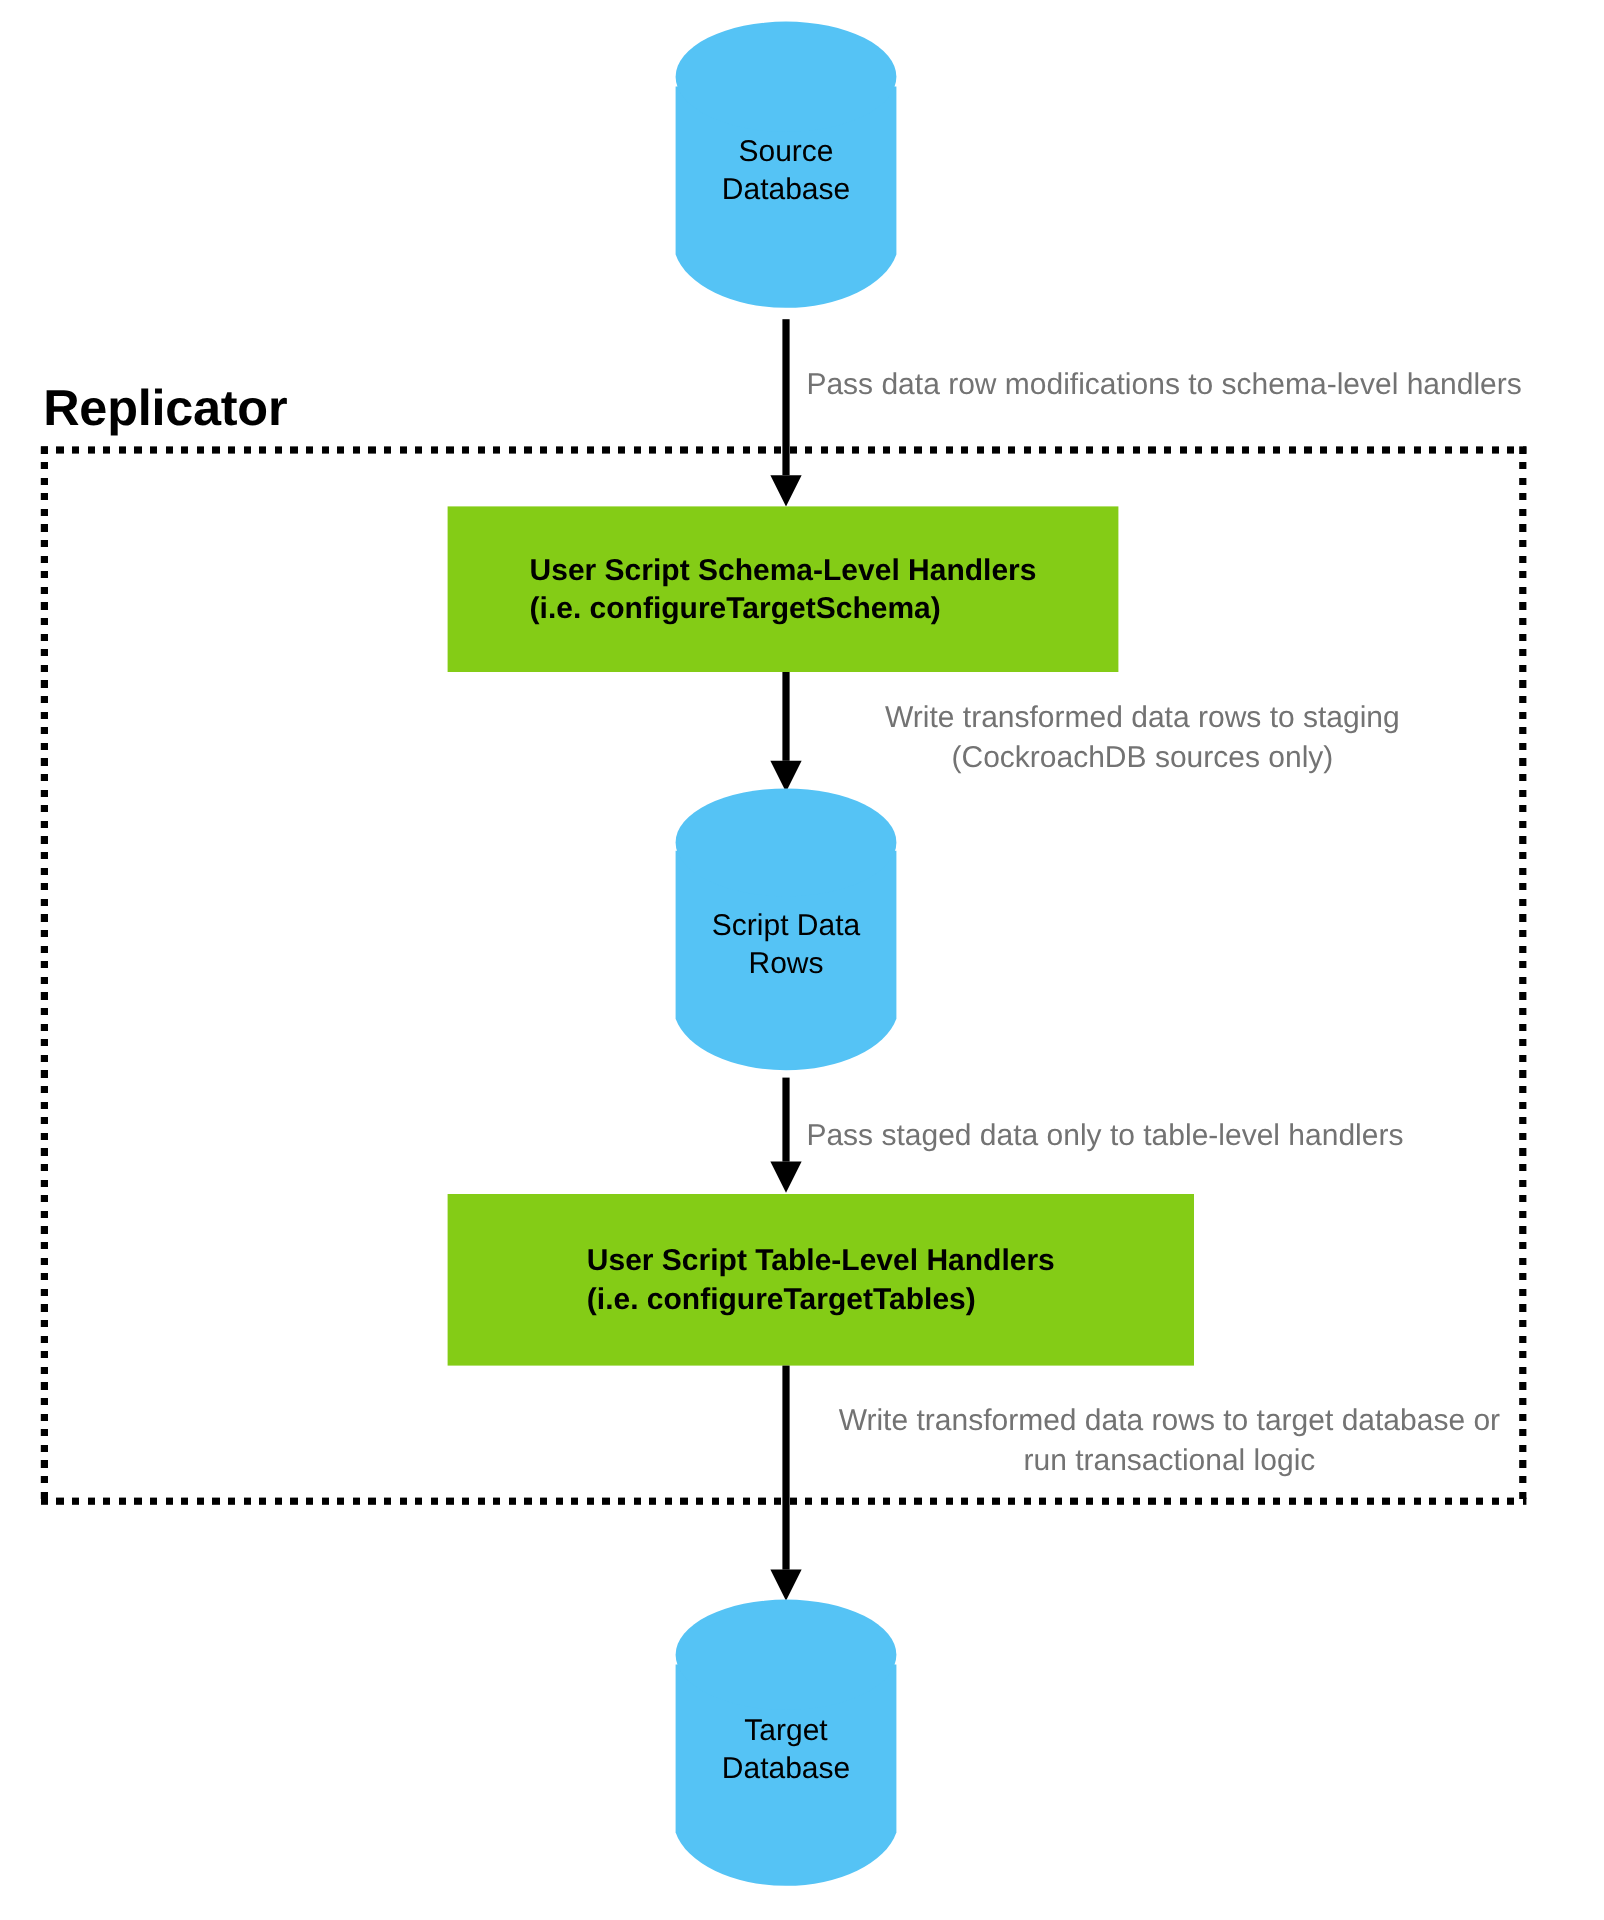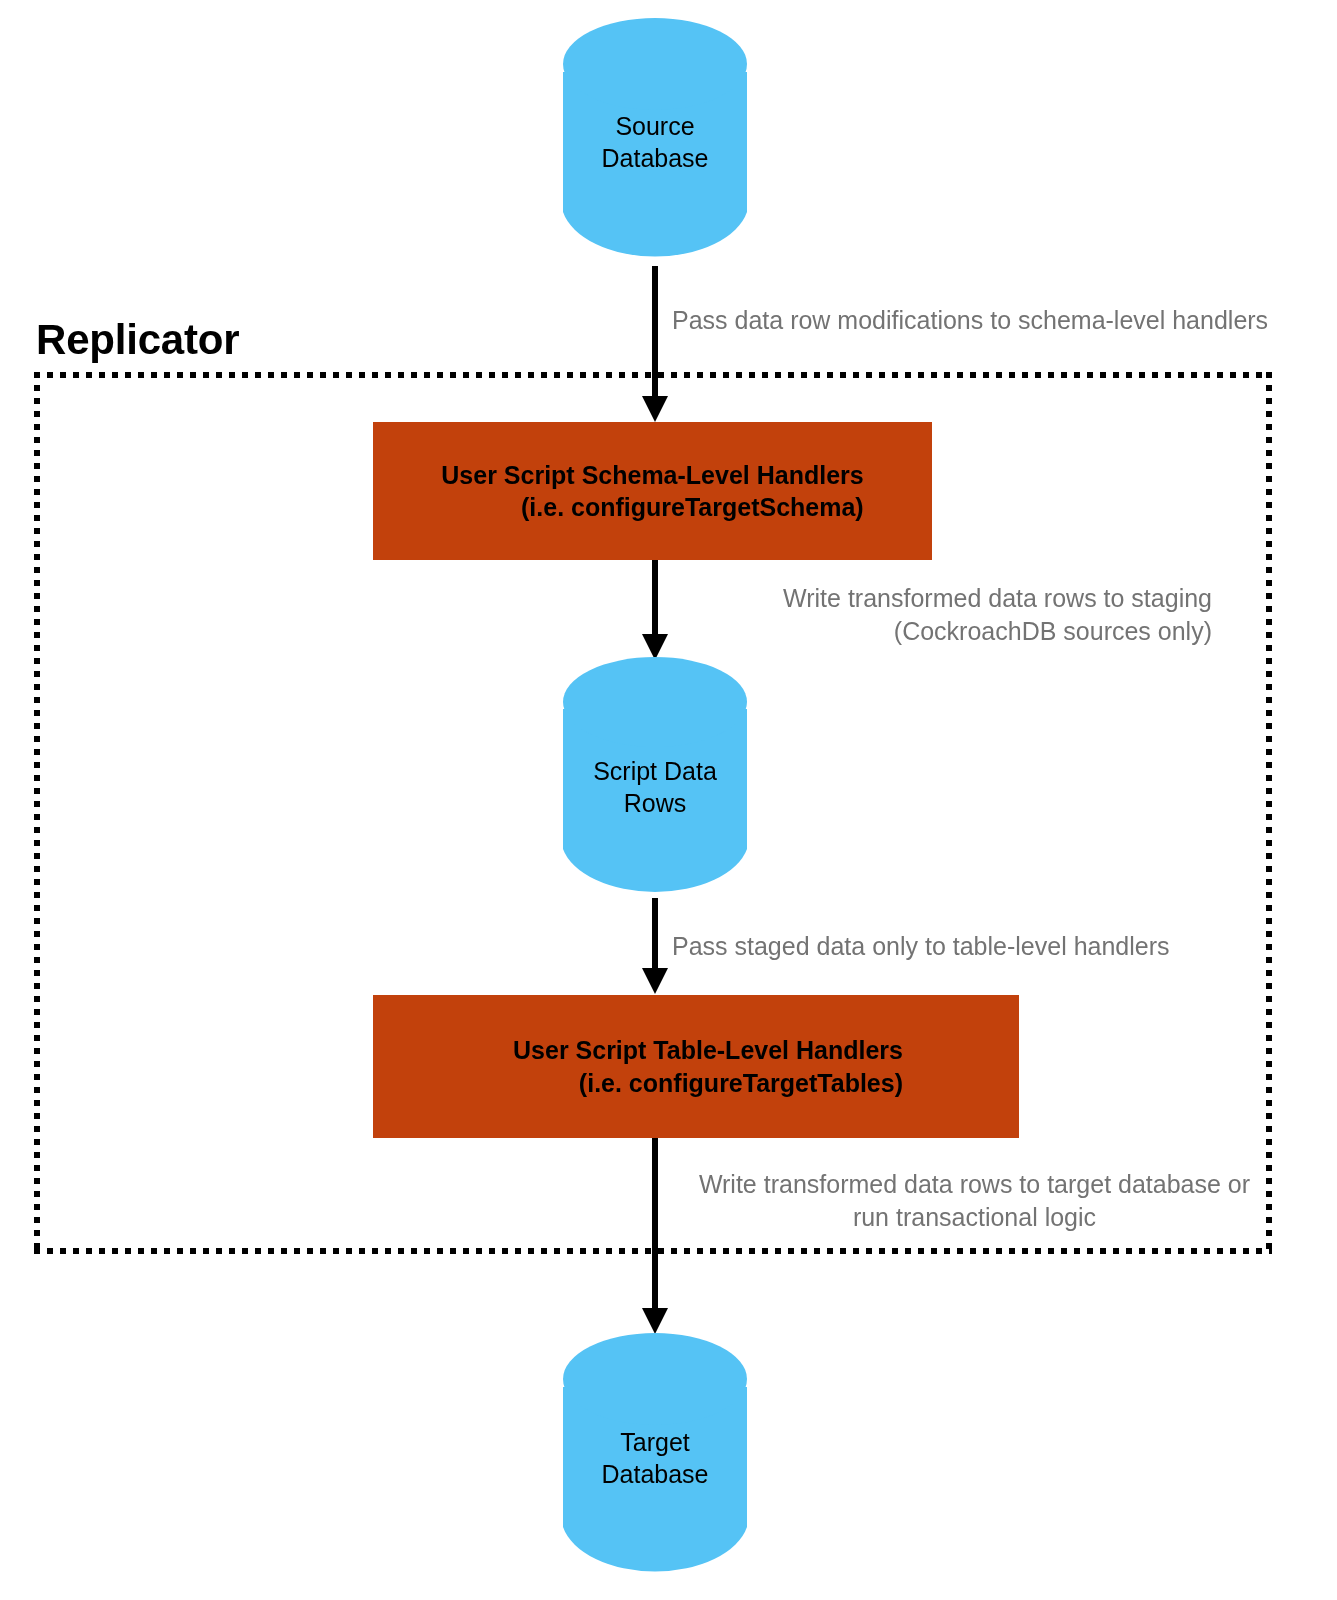--- a/index.html
+++ b/index.html
@@ -80,25 +80,25 @@
     text-align: center;
     font-size: 25px;
     font-weight: normal;
     line-height: 1.28;
     white-space: pre-line;
   }
 
   
   .procbox {
     position: absolute;
-    background: #c2410c;
+    background: #84cc16;
     display: flex;
     align-items: center;
     justify-content: center;
-    text-align: right;
+    text-align: left;
   }
   .procbox-label {
     font-size: 25px;
     font-weight: bold;
     line-height: 1.30;
     white-space: pre-line;
     color: #000;
   }
 
   
@@ -163,39 +163,39 @@
 
   <div class="procbox" style="left:373px; top:422px; width:559px; height:138px;">
     <div class="procbox-label">User Script Schema-Level Handlers
 (i.e. configureTargetSchema)</div>
   </div>
 
   <div class="arrow" style="left:652px; top:560px; width:6px; height:100px;">
     <div class="arrow-line" style="height:74px;"></div>
     <div class="arrow-head" style="top:74px;"></div>
   </div>
-  <div class="caption" style="left:652px; top:582px; width:560px; text-align:right;">Write transformed data rows to staging
+  <div class="caption" style="left:672px; top:582px; width:560px; text-align:center;">Write transformed data rows to staging
 (CockroachDB sources only)</div>
 
   <div class="cylinder" style="left:561px; top:655px; width:188px; height:247px;">
     <svg class="cyl-svg" width="188" height="247" viewBox="0 0 188 247">
       <path d="M2,54 L2,194 A94,54 0 0 0 186,194 L186,54 Z" fill="#55C3F5"></path>
       <ellipse cx="94" cy="47" rx="92" ry="45" fill="#55C3F5"></ellipse>
     </svg>
     <div class="cyl-label" style="top:100px;">Script Data
 Rows</div>
   </div>
 
   <div class="arrow" style="left:652px; top:898px; width:6px; height:96px;">
     <div class="arrow-line" style="height:70px;"></div>
     <div class="arrow-head" style="top:70px;"></div>
   </div>
   <div class="caption" style="left:672px; top:930px; width:560px; text-align:left;">Pass staged data only to table-level handlers</div>
 
-  <div class="procbox" style="left:373px; top:995px; width:622px; height:143px;padding-left:24px;">
+  <div class="procbox" style="left:373px; top:995px; width:622px; height:143px;">
     <div class="procbox-label">User Script Table-Level Handlers
 (i.e. configureTargetTables)</div>
   </div>
 
   <div class="arrow" style="left:652px; top:1138px; width:6px; height:196px;">
     <div class="arrow-line" style="height:170px;"></div>
     <div class="arrow-head" style="top:170px;"></div>
   </div>
   <div class="caption" style="left:672px; top:1168px; width:605px; text-align:center;">Write transformed data rows to target database or
 run transactional logic</div>

